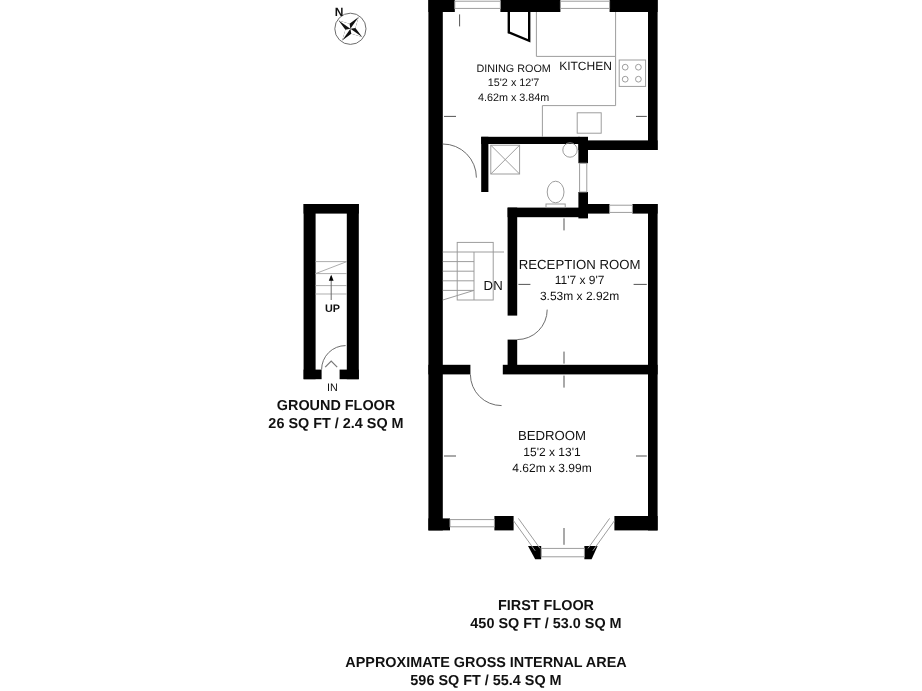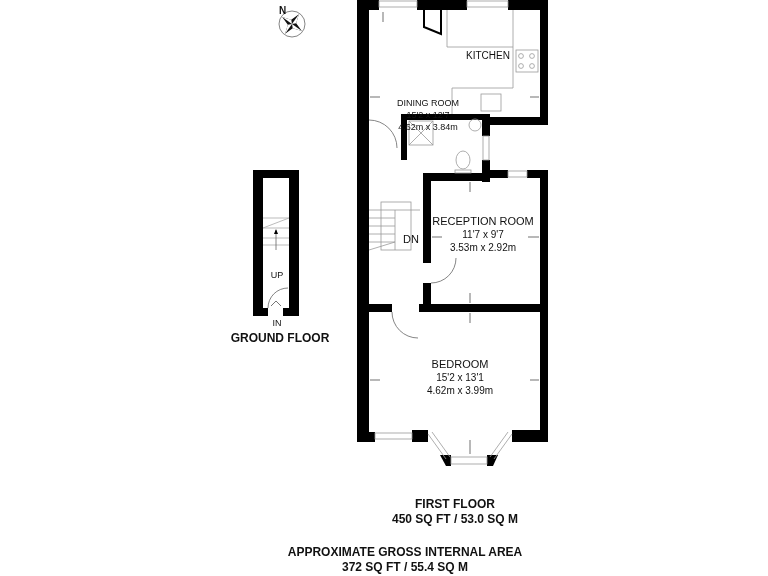--- a/index.html
+++ b/index.html
@@ -135,24 +135,24 @@
       <line x1="528" y1="237" x2="539" y2="237"></line>
     <line x1="470" y1="313" x2="470" y2="323"></line>
       <line x1="370" y1="380" x2="380" y2="380"></line>
     <line x1="530" y1="380" x2="539" y2="380"></line>
       <line x1="470" y1="440" x2="470" y2="454"></line>
   </g>
 </svg>
 
 <div class="label" style="left:279px; top:5px; font-weight:bold; font-size:10px;">N</div>
 
-<div class="label small" style="left:264px; top:269px; width:26px;">UP</div>
+<div class="label small" style="left:264px; top:251px; width:26px;font-weight:bold;">UP</div>
 <div class="label small" style="left:264px; top:317px; width:26px;">IN</div>
 
-<div class="label" style="left:388px; top:51px; width:80px;margin-top:46px;">
+<div class="label" style="left:388px; top:51px; width:80px;">
   <div class="small">DINING ROOM</div>
   <div class="small">15'2 x 12'7</div>
   <div class="small">4.62m x 3.84m</div>
 </div>
 <div class="label kitchen" style="left:466px; top:50px;">KITCHEN</div>
 
 <div class="label" style="left:430px; top:215px; width:106px;">
   <div class="room-name">RECEPTION ROOM</div>
   <div class="room-dim">11'7 x 9'7</div>
   <div class="room-dim">3.53m x 2.92m</div>
@@ -160,23 +160,24 @@
 <div class="label" style="left:403px; top:233px; font-size:11px;">DN</div>
 
 <div class="label" style="left:412px; top:358px; width:96px;">
   <div class="room-name">BEDROOM</div>
   <div class="room-dim">15'2 x 13'1</div>
   <div class="room-dim">4.62m x 3.99m</div>
 </div>
 
 <div class="label" style="left:215px; top:331px; width:130px;">
   <div class="floor-title">GROUND FLOOR</div>
+  <div class="floor-title">26 SQ FT / 2.4 SQ M</div>
 </div>
 
 <div class="label" style="left:385px; top:497px; width:140px;text-align:center;">
   <div class="floor-title">FIRST FLOOR</div>
   <div class="floor-title">450 SQ FT / 53.0 SQ M</div>
 </div>
 
 <div class="label" style="left:285px; top:545px; width:240px;">
   <div class="floor-title">APPROXIMATE GROSS INTERNAL AREA</div>
-  <div class="floor-title">372 SQ FT / 55.4 SQ M</div>
+  <div class="floor-title">596 SQ FT / 55.4 SQ M</div>
 </div>
 
 </body></html>

